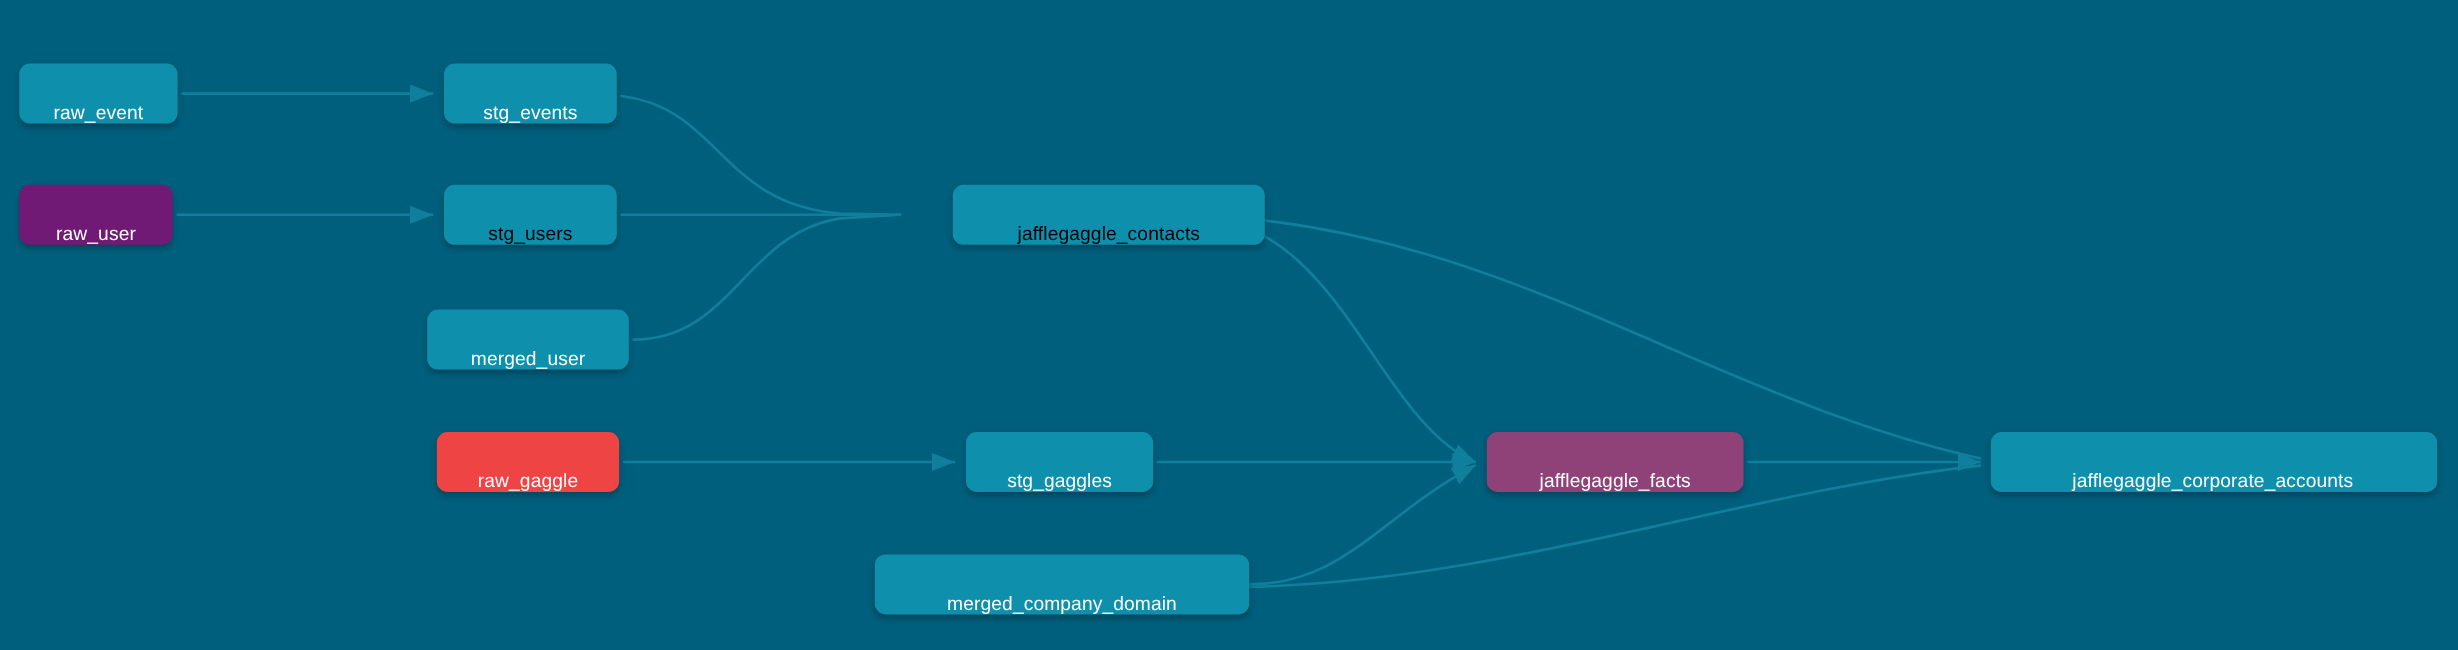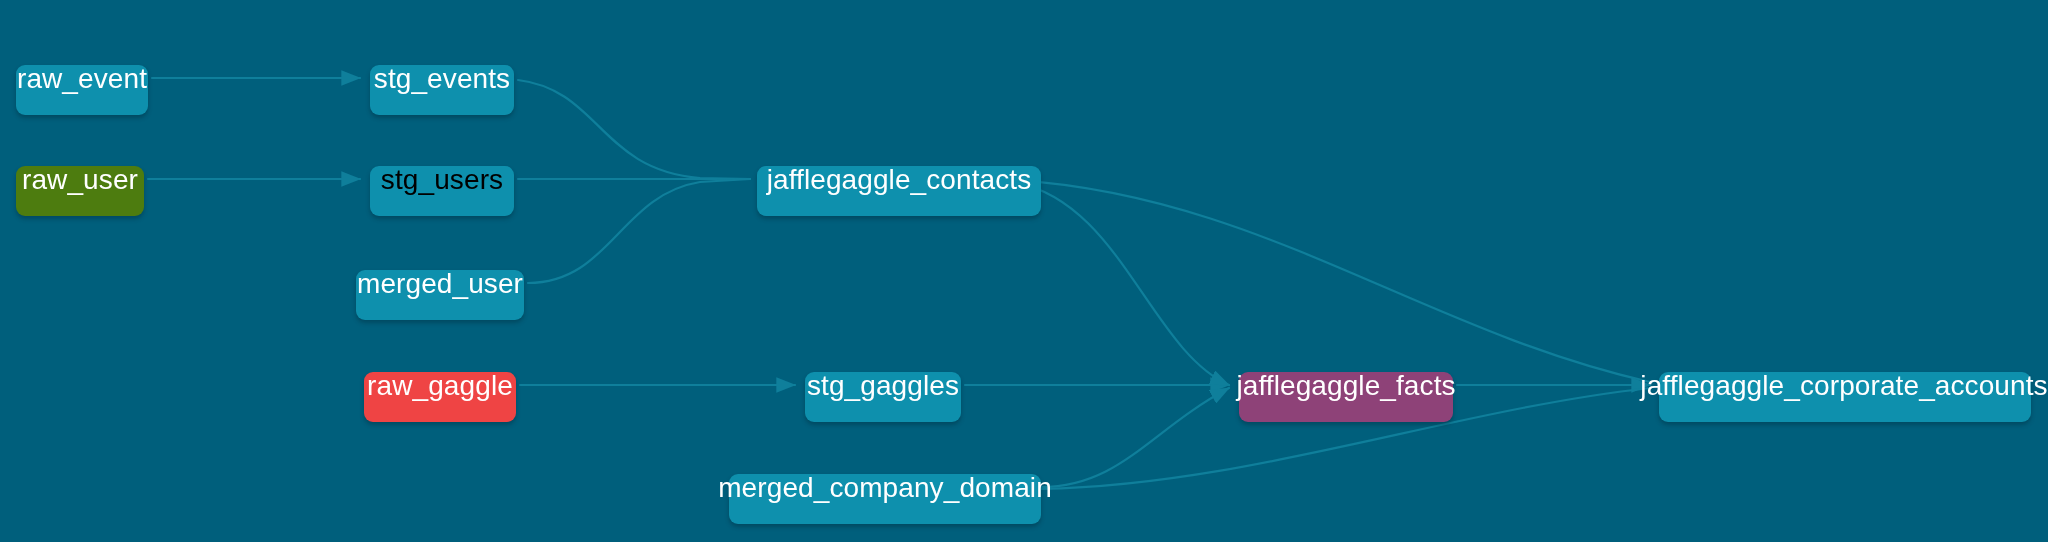--- a/index.html
+++ b/index.html
@@ -26,33 +26,32 @@
   .edge-path {
     fill: none;
     stroke: #0f7f9b;
     stroke-width: 2.2;
     stroke-linecap: round;
   }
   .node {
     position: absolute;
     box-sizing: border-box;
     display: flex;
-    align-items: flex-start;
+    align-items: flex-end;
     justify-content: center;
     border-radius: 9px;
     color: #ffffff;
-    font-size: 28px;
+    font-size: 16px;
     line-height: 1;
     letter-spacing: 0.1px;
     white-space: nowrap;
     padding: 0 18px;
     box-shadow: 0 3px 4px rgba(0, 40, 55, 0.38);
     cursor: pointer;
     user-select: none;
-    margin-top: 12px;
   }
   .node-label {
     display: block;
     pointer-events: none;
   }
   .node.kind-source,
   .node.kind-staging,
   .node.kind-intermediate,
   .node.kind-mart {
     background: #0e90ad;
@@ -86,30 +85,30 @@
         <path class="edge-path" d="M 1041 489 C 1250 485 1450 410 1650 388" stroke="#0f7f9b"></path>
       </g>
   </svg>
   <div id="nodes-layer">
       <div class="node kind-source" style="left: 16px; top: 53px; width: 132px; height: 50px; background: rgb(14, 144, 173); color: rgb(255, 255, 255);">
         <span class="node-label">raw_event</span>
       </div>
       <div class="node kind-staging" style="left: 370px; top: 53px; width: 144px; height: 50px; background: rgb(14, 144, 173); color: #ffffff;">
         <span class="node-label">stg_events</span>
       </div>
-      <div class="node kind-source" style="left: 16px; top: 154px; width: 128px; height: 50px; background: #4d7c0f; color: rgb(255, 255, 255);">
+      <div class="node kind-source" style="left: 16px; top: 154px; width: 128px; height: 50px; background: #701a75; color: rgb(255, 255, 255);">
         <span class="node-label">raw_user</span>
       </div>
       <div class="node kind-staging" style="left: 370px; top: 154px; width: 144px; height: 50px; background: rgb(14, 144, 173); color: #000000;">
         <span class="node-label">stg_users</span>
       </div>
       <div class="node kind-intermediate" style="left: 356px; top: 258px; width: 168px; height: 50px; background: rgb(14, 144, 173); color: rgb(255, 255, 255);">
         <span class="node-label">merged_user</span>
       </div>
-      <div class="node kind-mart" style="left: 757px; top: 154px; width: 284px; height: 50px; background: rgb(14, 144, 173); color: #ffffff;">
+      <div class="node kind-mart" style="left: 794px; top: 154px; width: 260px; height: 50px; background: rgb(14, 144, 173); color: #000000;">
         <span class="node-label">jafflegaggle_contacts</span>
       </div>
       <div class="node kind-source" style="left: 364px; top: 360px; width: 152px; height: 50px; background: #ef4444; color: rgb(255, 255, 255);">
         <span class="node-label">raw_gaggle</span>
       </div>
       <div class="node kind-staging" style="left: 805px; top: 360px; width: 156px; height: 50px; background: rgb(14, 144, 173); color: rgb(255, 255, 255);">
         <span class="node-label">stg_gaggles</span>
       </div>
       <div class="node kind-intermediate" style="left: 729px; top: 462px; width: 312px; height: 50px; background: rgb(14, 144, 173); color: rgb(255, 255, 255);">
         <span class="node-label">merged_company_domain</span>

